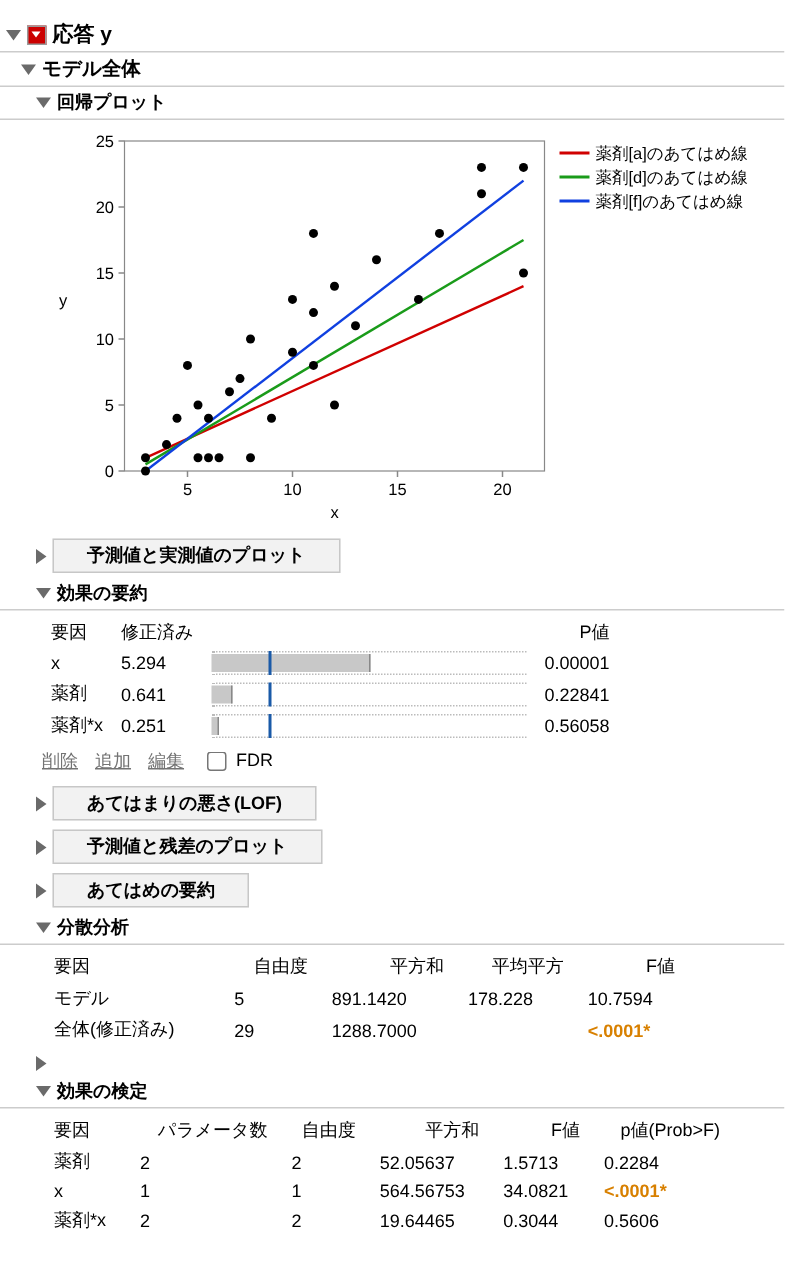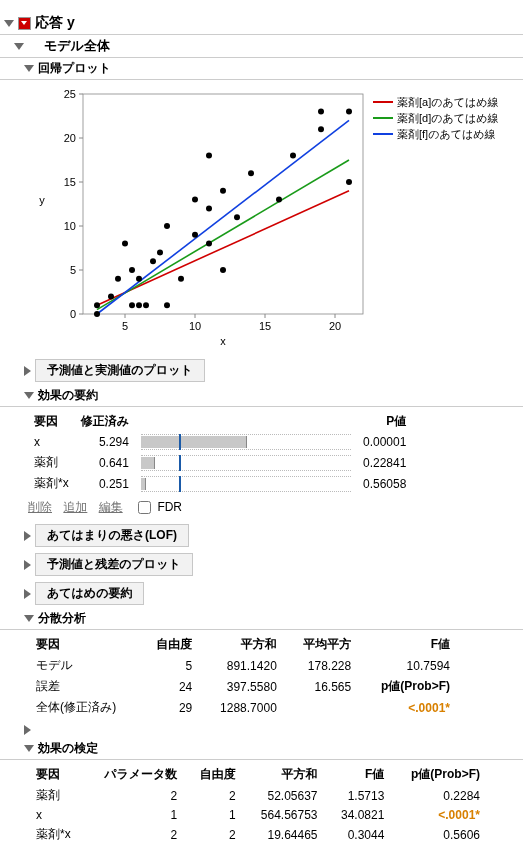--- a/index.html
+++ b/index.html
@@ -10,21 +10,21 @@
     background: #fff;
     width: 523px;
   }
   .header {
     display: flex;
     align-items: center;
     padding: 2px 4px;
     border-bottom: 1px solid #ccc;
   }
   .header.level0 { background: #fff; margin-top: 12px; }
-  .header.level1 { padding-left: 14px; gap: 16px; }
+  .header.level1 { padding-left: 14px; }
   .header.level2 { padding-left: 24px; }
   .title0 { font-weight: bold; font-size: 14px; }
   .title1 { font-weight: bold; font-size: 13px; }
   .title2 { font-weight: bold; font-size: 12px; }
   .tri {
     width: 0; height: 0;
     display: inline-block;
     margin-right: 4px;
   }
   .tri-open {
@@ -52,35 +52,35 @@
     width: 0; height: 0;
     border-left: 3px solid transparent;
     border-right: 3px solid transparent;
     border-top: 4px solid #fff;
     position: absolute;
     top: 3px; left: 2px;
   }
   .collapsed-box .title2 {
     border: 1px solid #c7c7c7;
     background: #f2f2f2;
-    padding: 2px 11px;
+    padding: 2px 22px;
     display: inline-block;
     font-weight: bold;
   }
   .collapsed-box {
     display: flex;
     align-items: center;
     padding: 3px 4px 3px 24px;
   }
   .content { padding: 4px 4px 4px 28px; }
   svg text { font-size: 11px; font-family: inherit; }
   table { border-collapse: collapse; font-size: 12px; }
-  th { font-weight: bold; text-align: right; padding: 2px 8px; margin-top: 38px; }
+  th { font-weight: normal; text-align: right; padding: 2px 8px; margin-top: 38px; }
   th.left { text-align: left; }
-  td { padding: 2px 8px; text-align: right; }
+  td { padding: 2px 8px; }
   td.left { text-align: left; }
   .orange { color: #d88000; font-weight: bold; }
   .linkrow { margin-top: 4px; font-size: 12px; }
   .linkrow a { color: #737373; text-decoration: underline; margin-right: 8px; cursor: pointer; }
   .linkrow input[type=checkbox] { vertical-align: middle; }
   .bar-cell { position: relative; width: 210px; height: 14px; border-top: 1px dotted #bbb; border-bottom: 1px dotted #bbb; }
   .bar-fill { position: absolute; left: 0; top: 1px; height: 12px; background: #c8c8c8; border-right: 1px solid #888; }
   .bar-vline { position: absolute; top: -1px; height: 16px; width: 2px; background: #1a5aa8; }
   .effect-summary td, .effect-summary th { padding: 2px 6px; }
 </style>
@@ -265,27 +265,20 @@
       </thead>
     <tbody>
       <tr>
         <td class="left">モデル</td>
         <td>5</td>
         <td>891.1420</td>
         <td>178.228</td>
         <td>10.7594</td>
       </tr>
       <tr>
-        <td class="left">誤差</td>
-        <td>24</td>
-        <td>397.5580</td>
-        <td>16.565</td>
-        <td style="font-weight:bold">p値(Prob&gt;F)</td>
-      </tr>
-      <tr>
         <td class="left">全体(修正済み)</td>
         <td>29</td>
         <td>1288.7000</td>
         <td></td>
         <td class="orange">&lt;.0001*</td>
       </tr>
     </tbody>
   </table>
 </div>
 

